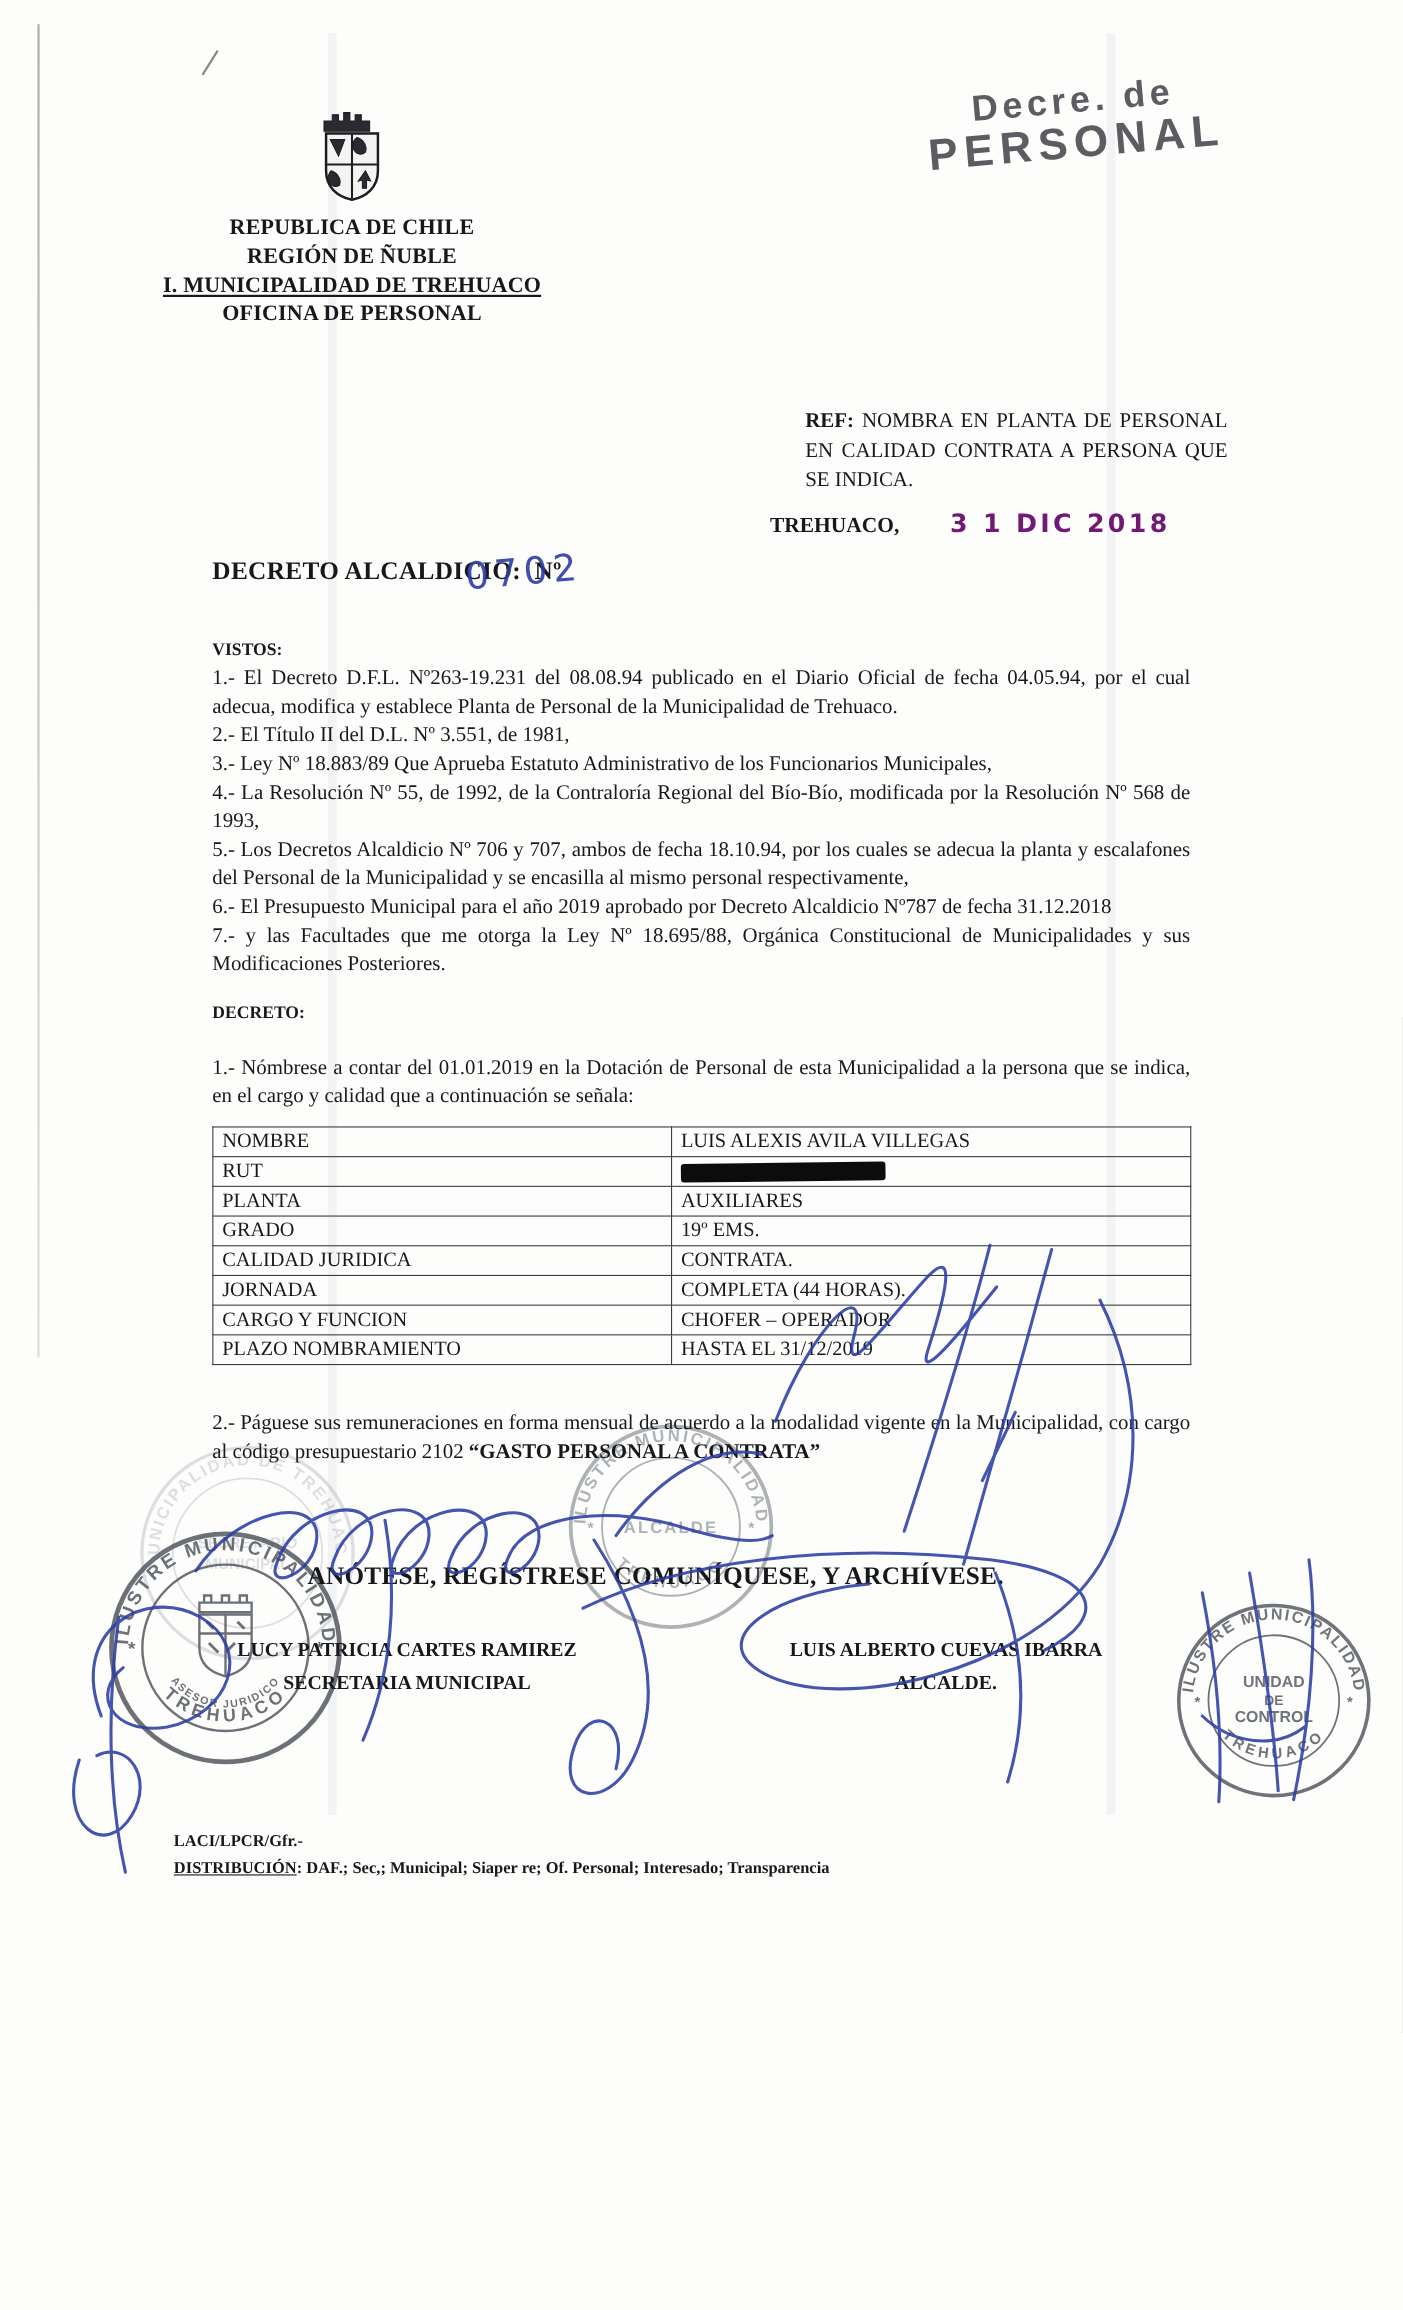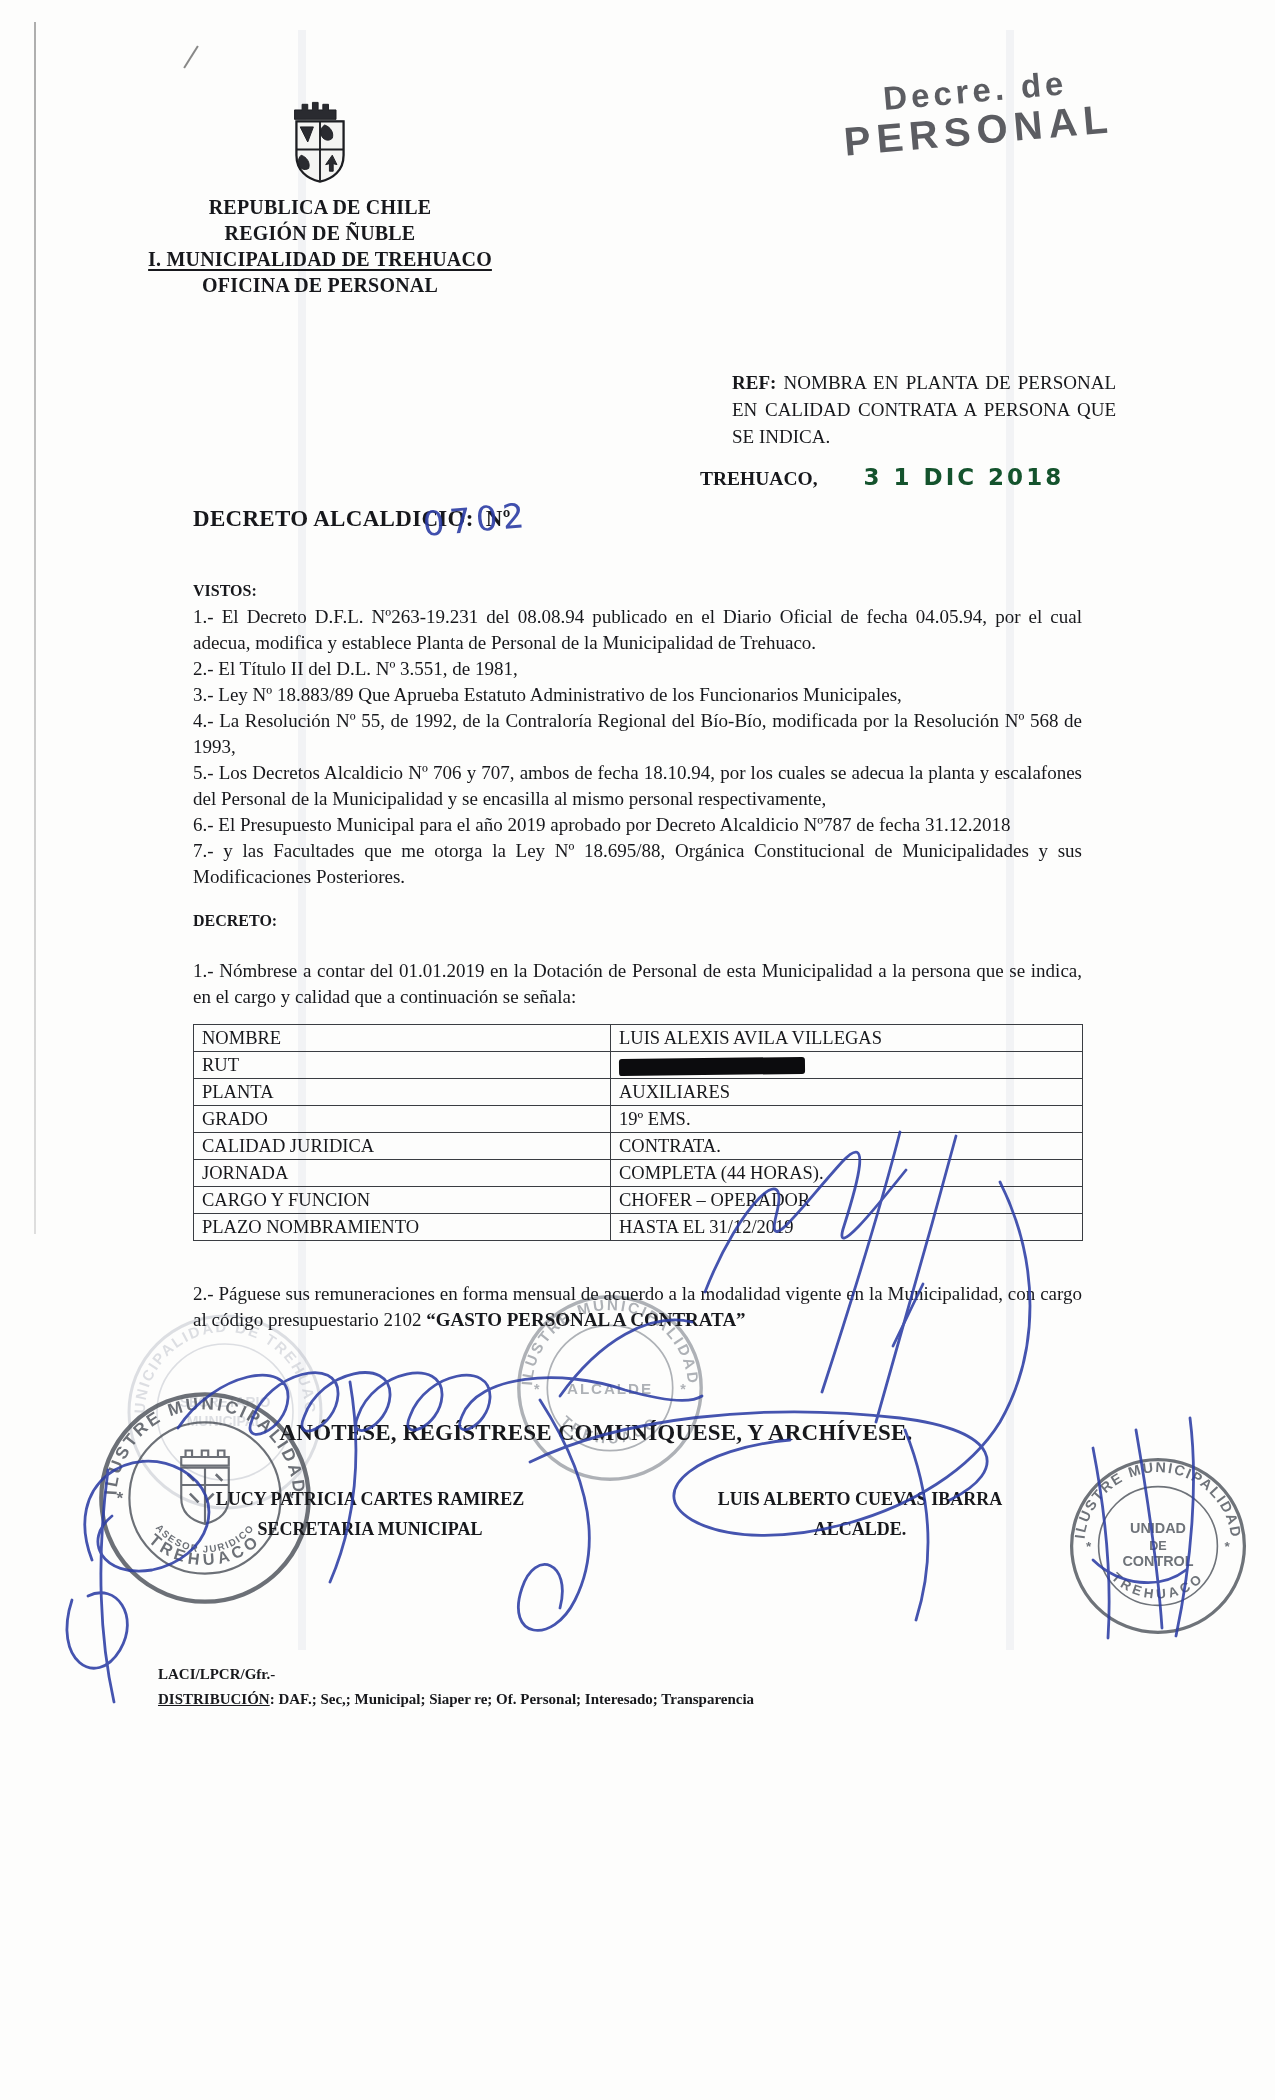--- a/index.html
+++ b/index.html
@@ -18,21 +18,21 @@
   
   .topstamp{position:absolute;left:842px;top:72px;transform:rotate(-5deg);color:#46484d;
             font-family:"Liberation Sans",sans-serif;text-align:center;opacity:.88;}
   .topstamp .l1{font-size:33px;letter-spacing:4px;font-weight:bold;}
   .topstamp .l2{font-size:40px;letter-spacing:6px;font-weight:bold;margin-top:-2px;}
   
   .refblk{position:absolute;left:732px;top:350px;width:384px;font-size:19px;line-height:27px;
           text-align:justify;}
   .refblk b{font-weight:bold;}
   .dateline{position:absolute;left:700px;top:464px;font-size:19.5px;font-weight:bold;}
-  .datestamp{font-family:"DejaVu Sans",sans-serif;font-weight:bold;color:#14532d;font-size:23px;
+  .datestamp{font-family:"DejaVu Sans",sans-serif;font-weight:bold;color:#701a75;font-size:23px;
              letter-spacing:3px;margin-left:46px;}
   
   .decline{position:absolute;left:193px;top:506px;font-size:23px;font-weight:bold;letter-spacing:.3px;}
   .handnum{position:absolute;left:408px;top:492px;}
   
   .body{position:absolute;left:193px;top:578px;width:889px;font-size:19px;line-height:26px;}
   .body .h{font-weight:bold;font-size:16px;}
   .body p{margin:0;text-align:justify;}
   .body .gap18{height:18px;} .body .gap26{height:24px;} .body .gap16{height:14px;} .body .gap40{height:40px;}
   table.appt{border-collapse:collapse;width:890px;}

